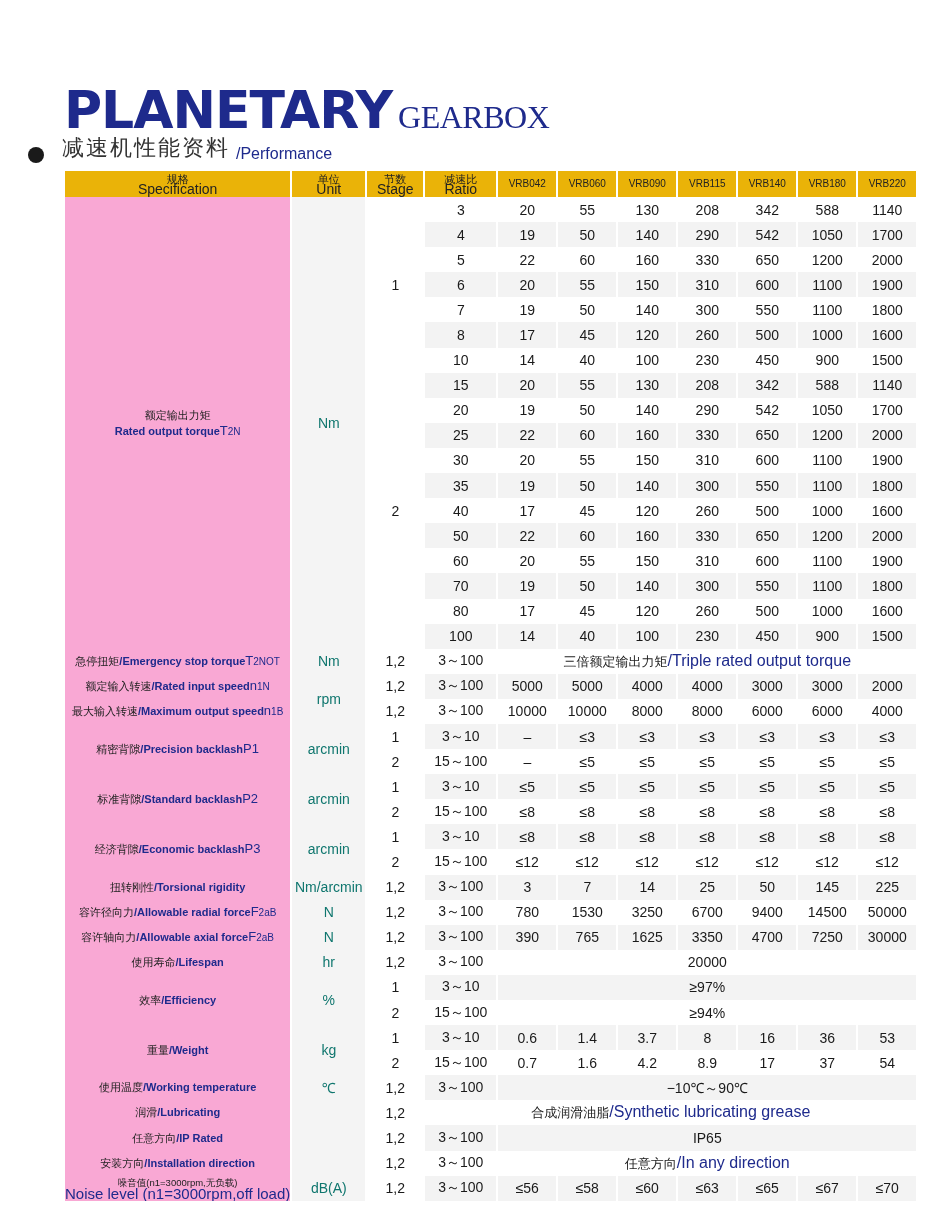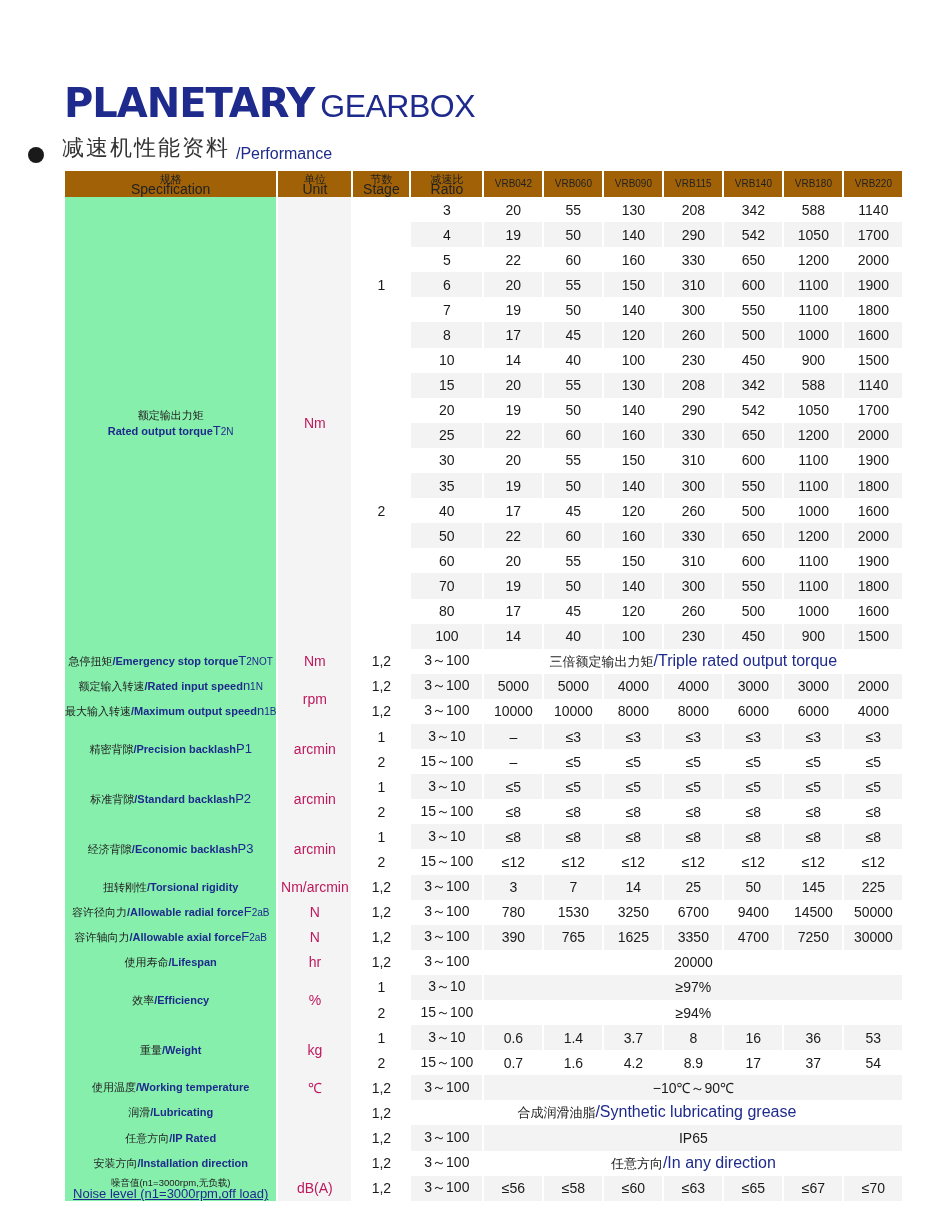--- a/index.html
+++ b/index.html
@@ -1,41 +1,41 @@
 <!DOCTYPE html>
 <html><head>
 <meta charset="utf-8">
 <style>
   html, body { margin:0; padding:0; background:#ffffff; }
   body { width:940px; height:1231px; position:relative; font-family:"Liberation Sans", sans-serif; color:#1a1a1a; overflow:hidden; }
   .title { position:absolute; left:64px; top:80px; white-space:nowrap; }
-  .title .t1 { font-family:"DejaVu Sans", sans-serif; font-weight:bold; font-size:40px; color:#1e2a8c; letter-spacing:-1px; }
-  .title .t2 { font-family:Liberation Sans, sans-serif; font-size:32px; color:#1e2a8c; margin-left:6px; letter-spacing:-0.5px; }
+  .title .t1 { font-family:"DejaVu Sans", sans-serif; font-weight:bold; font-size:52px; color:#1e2a8c; letter-spacing:-1px; }
+  .title .t2 { font-family:Liberation Serif, serif; font-size:32px; color:#1e2a8c; margin-left:6px; letter-spacing:-0.5px; }
   .subtitle { position:absolute; left:28px; top:133px; display:flex; align-items:flex-end; white-space:nowrap; }
   .bullet { width:16px; height:16px; border-radius:50%; background:#1a1a1a; margin-right:18px; }
   .subtitle .cn { font-size:22px; color:#333; letter-spacing:2px; }
   .subtitle .en { font-size:16px; color:#1e2a8c; margin-left:6px; }
 
   table { position:absolute; left:63px; top:171px; border-collapse:separate; border-spacing:2px 0; table-layout:fixed; }
   td, th { padding:0; text-align:center; vertical-align:middle; font-weight:normal; height:25.1px; font-size:14px; white-space:nowrap; overflow:hidden; }
-  th { background:#a16207; font-size:11px; line-height:10px; color:#222; }
+  th { background:#eab308; font-size:11px; line-height:10px; color:#222; }
   th.model { font-size:10px; }
   th .en { display:block; font-size:14px; }
   tr.hdr th { height:26px; }
-  .spec { background:#86efac; font-size:11px; color:#222; }
+  .spec { background:#f9a8d4; font-size:11px; color:#222; }
   .spec .en { color:#1e2a8c;font-weight:bold; }
   .spec .sub { font-size:10px; color:#1e2a8c; }
   .spec .big { font-size:13px; color:#1e2a8c; }
-  .unit { background:#f4f4f4; font-size:14px; color:#be185d;text-align:center; }
+  .unit { background:#f4f4f4; font-size:14px; color:#0f766e;text-align:center; }
   .stage { background:#fff; font-size:14px; }
   .g td.c { background:#f3f3f3; }
   .span-note { font-size:13px; color:#222; }
   .span-note .en { font-size:16px; color:#1e2a8c; }
   .noise-cn { font-size:9.5px; color:#222; display:block; line-height:11px; }
-  .noise-en { font-size:13px; color:#1e2a8c; display:block; line-height:11px;text-decoration:underline; }
+  .noise-en { font-size:15px; color:#1e2a8c; display:block; line-height:11px; }
 </style>
 </head>
 <body>
 
 <div class="title">
   <span class="t1">PLANETARY</span><span class="t2">GEARBOX</span>
 </div>
 <div class="subtitle">
   <span class="bullet"></span>
   <span class="cn">减速机性能资料</span>

